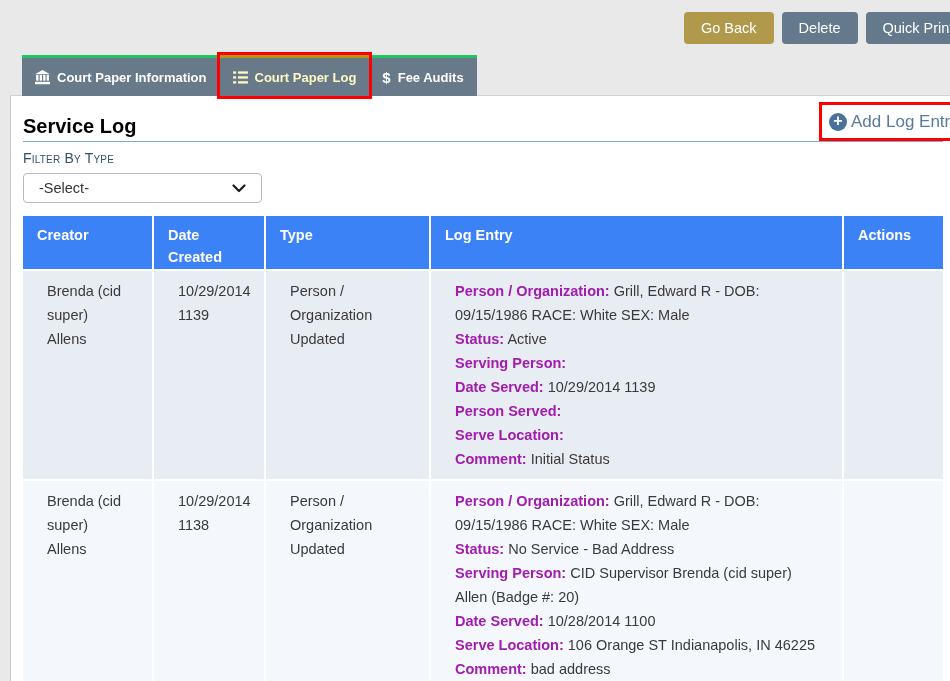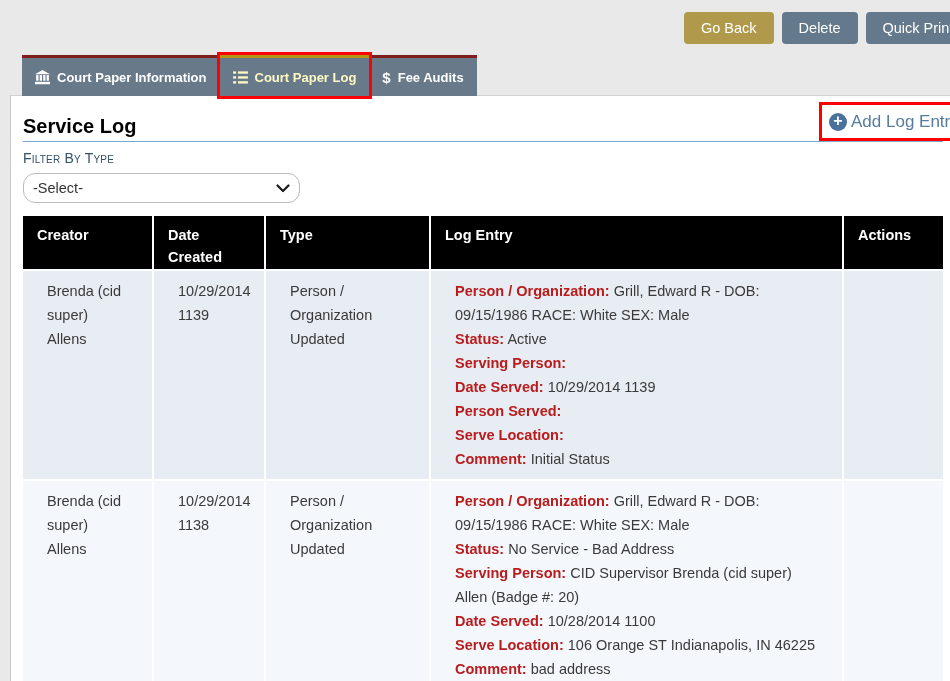--- a/index.html
+++ b/index.html
@@ -12,21 +12,21 @@
   .btnbar{position:absolute;top:12px;left:684px;display:flex;gap:8px;white-space:nowrap}
   .abtn{
     height:32px;padding:0 17px;border:none;border-radius:4px;cursor:pointer;
     background:#64798b;color:#fff;font-size:14.5px;
     font-family:"Liberation Sans","DejaVu Sans",sans-serif;
   }
   .abtn.gold{background:#b0994b}
   
   .tabs{position:absolute;top:55px;left:22px;display:flex;height:41px;z-index:3}
   .tab{
-    box-sizing:border-box;height:41px;background:#68798a;border-top:3px solid #7f1d1d;
+    box-sizing:border-box;height:41px;background:#68798a;border-top:3px solid #22c55e;
     color:#fff;font-size:13px;font-weight:bold;display:flex;align-items:center;gap:7px;
     padding:4px 13px;cursor:pointer
   }
   .tab .tab-icon{display:inline-flex;align-items:center}
   .tab .dollar{font-size:15px;font-weight:bold}
   .tab.active{border-top-color:#b59514;color:#fef9c3}
   .tab.annotated{position:relative;z-index:4;outline:3px solid #fe0000}
   
   .panel{
     position:absolute;top:95px;left:10px;width:940px;height:586px;box-sizing:border-box;
@@ -43,43 +43,43 @@
     width:18px;height:18px;border-radius:50%;background:#48719b;color:#fff;
     display:inline-flex;align-items:center;justify-content:center;flex:0 0 18px
   }
   .plus::before{content:"+";font-size:16px;font-weight:bold;line-height:1;margin-top:-1px}
   .add-label{font-size:17px;color:#567c9e}
   .filter-label{
     position:absolute;top:54px;left:12px;font-size:14px;font-weight:normal;
     font-variant:small-caps;color:#33516b;letter-spacing:.2px
   }
   .select{
-    position:absolute;top:77px;left:12px;width:277px;height:30px;box-sizing:border-box;
-    background:#fff;border:1px solid #bbb;border-radius:12px;display:flex;align-items:center;
-    padding:0 9px;cursor:pointer
+    position:absolute;top:77px;left:12px;width:239px;height:30px;box-sizing:border-box;
+    background:#fff;border:1px solid #bbb;border-radius:4px;display:flex;align-items:center;
+    padding:0 15px;cursor:pointer
   }
   .select-val{font-size:14.5px;color:#333;flex:1}
   .chev{flex:0 0 auto}
   
   .table{position:absolute;top:120px;left:12px;width:920px}
-  .thead{display:flex;background:#000000}
+  .thead{display:flex;background:#3b82f6}
   .th{
     box-sizing:border-box;height:53px;padding:8px 14px 0;border-right:2px solid #fff;
     color:#fff;font-weight:bold;font-size:14.5px;line-height:22px
   }
   .th:last-child,.td:last-child{border-right:none}
   .c0{width:131px}.c1{width:112px}.c2{width:165px}.c3{width:413px}.c4{flex:1}
   .trow{display:flex;border-top:2px solid #fff}
   .trow.odd{background:#e8ecf3}
   .trow.even{background:#f4f8fd}
   .td{
     box-sizing:border-box;padding:8px 24px;border-right:2px solid #fff;
     font-size:14.5px;color:#3a3a3a;line-height:24px
   }
-  .td b{color:#b91c1c}
+  .td b{color:#a21caf}
 </style>
 </head>
 <body>
 
 <div class="btnbar">
     <button class="abtn gold">Go Back</button>
     <button class="abtn">Delete</button>
     <button class="abtn">Quick Print</button>
     <button class="abtn">Print</button>
   </div>

